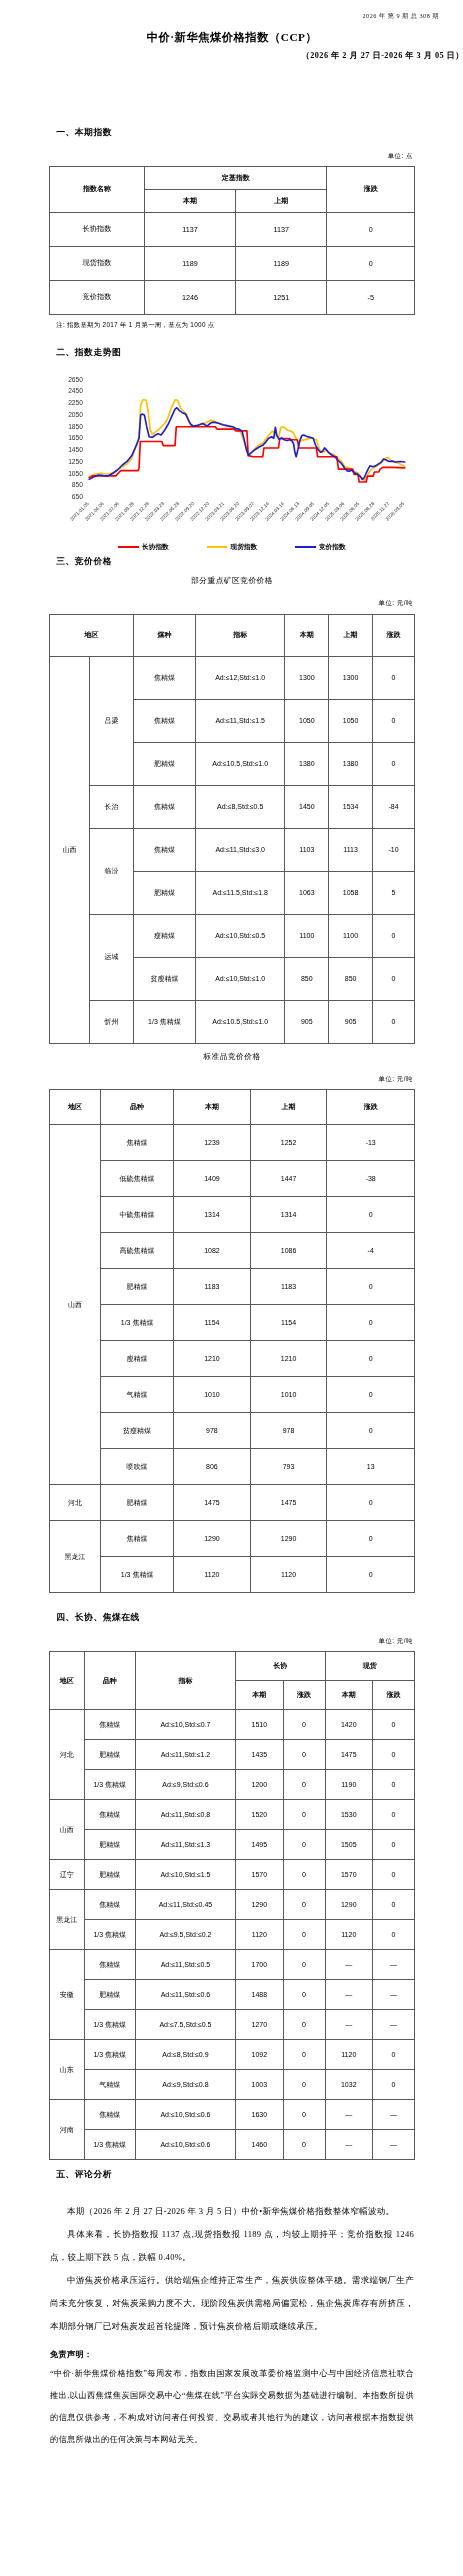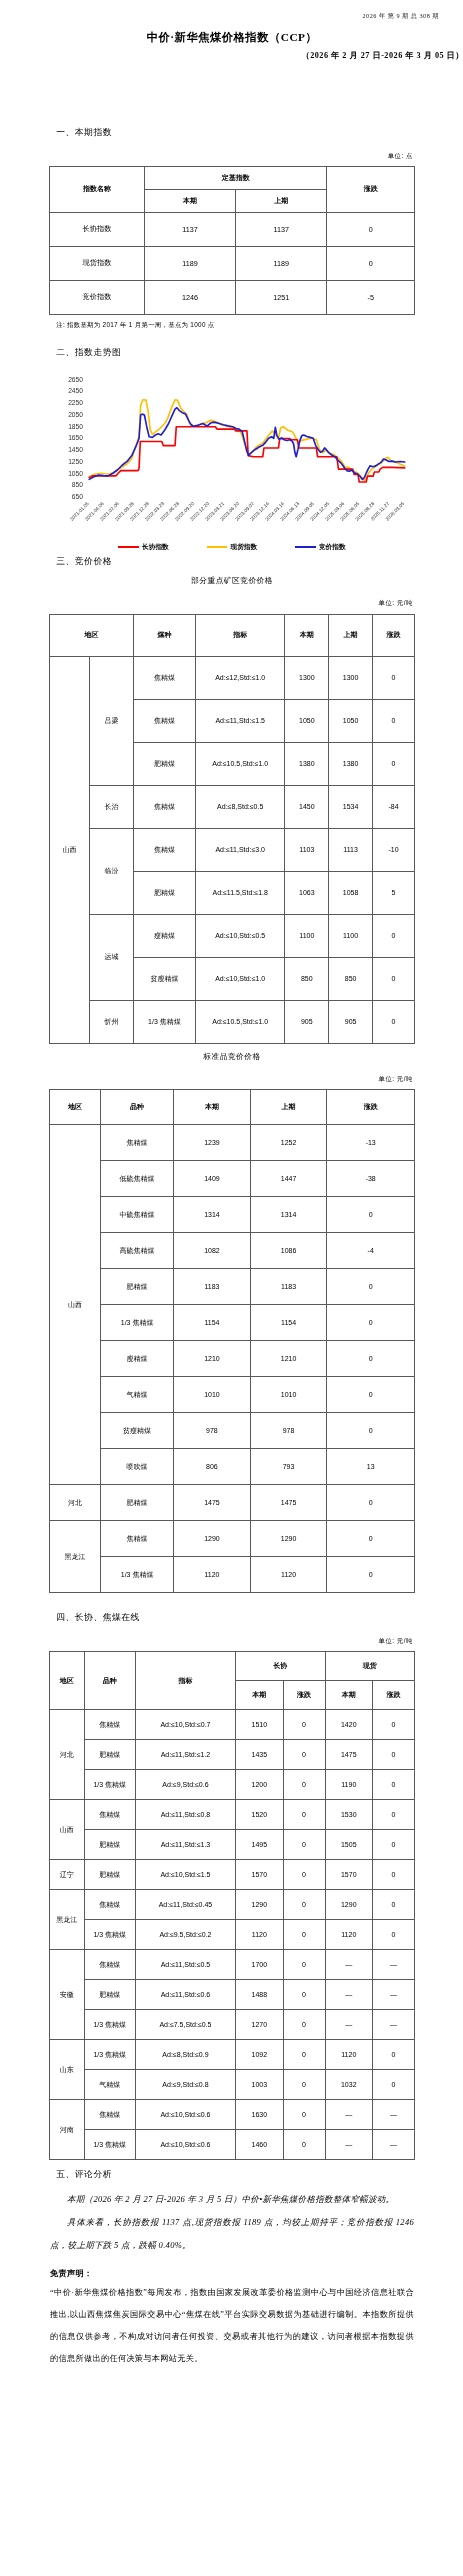--- a/index.html
+++ b/index.html
@@ -17,21 +17,21 @@
   }
   .doc-title{
     margin-top:8.2px;text-align:center;font-family:"Liberation Serif",serif;
     font-size:11.3px;font-weight:700;letter-spacing:0.5px;
   }
   .doc-subtitle{
     margin-top:5.2px;text-align:right;font-family:"Liberation Serif",serif;
     font-size:8.2px;font-weight:700;letter-spacing:0.5px;margin-bottom:66px;
   }
   .sec-heading{
-    font-size:8.8px;font-weight:400;margin:0 0 0 7.2px;letter-spacing:0.5px;
+    font-size:8.8px;font-weight:700;margin:0 0 0 7.2px;letter-spacing:0.5px;
   }
   .unit-note{
     text-align:right;font-size:6.4px;margin:13.4px 2.1px 5.2px 0;letter-spacing:0.5px;
   }
   .tbl{
     border-collapse:collapse;width:366px;table-layout:fixed;
     font-size:7px;text-align:center;
   }
   .tbl th,.tbl td{
     border:0.5px solid #595959;font-weight:400;vertical-align:middle;
@@ -55,21 +55,21 @@
   }
   .legend-item{display:flex;align-items:center;gap:3.1px;}
   .legend-swatch{display:inline-block;width:20.6px;height:2.1px;}
   .center-sub{
     text-align:center;font-size:7.7px;font-weight:400;letter-spacing:0.5px;margin-top:8.2px;
   }
   .para{
     font-family:"Liberation Serif",serif;font-size:8.5px;line-height:23px;
     text-align:justify;text-indent:2em;margin:0 1px;letter-spacing:0.3px;
   }
-  .para-block{margin-top:7px;font-style:italic;}
+  .para-block{margin-top:19px;}
   .disclaimer-heading{
     font-size:8.2px;font-weight:700;margin:11.3px 0 0 1px;letter-spacing:0.3px;
   }
   .disclaimer-body{
     font-family:"Liberation Serif",serif;font-size:8.2px;line-height:22px;
     text-align:justify;margin:3.1px 1px 0 1px;letter-spacing:0.3px;
   }
   svg text{font-family:"Liberation Sans",sans-serif;}
 </style>
 </head>
@@ -537,20 +537,21 @@
             <td>—</td>
             <td>—</td>
           </tr>
         </tbody>
     </table>
 
     <div class="sec-heading" style="margin-top:8.2px;">五、评论分析</div>
     <div class="para-block">
       <p class="para">本期（2026 年 2 月 27 日-2026 年 3 月 5 日）中价•新华焦煤价格指数整体窄幅波动。</p>
       <p class="para">具体来看，长协指数报 1137 点,现货指数报 1189 点，均较上期持平；竞价指数报 1246 点，较上期下跌 5 点，跌幅 0.40%。</p>
+      <p class="para">中游焦炭价格承压运行。供给端焦企维持正常生产，焦炭供应整体平稳。需求端钢厂生产尚未充分恢复，对焦炭采购力度不大。现阶段焦炭供需格局偏宽松，焦企焦炭库存有所挤压，本期部分钢厂已对焦炭发起首轮提降，预计焦炭价格后期或继续承压。</p>
     </div>
 
     <div class="disclaimer-heading">免责声明：</div>
     <div class="disclaimer-body">“中价·新华焦煤价格指数”每周发布，指数由国家发展改革委价格监测中心与中国经济信息社联合推出,以山西焦煤焦炭国际交易中心“焦煤在线”平台实际交易数据为基础进行编制。本指数所提供的信息仅供参考，不构成对访问者任何投资、交易或者其他行为的建议，访问者根据本指数提供的信息所做出的任何决策与本网站无关。</div>
 
   </div>
 </div>
 
 
 </body></html>

